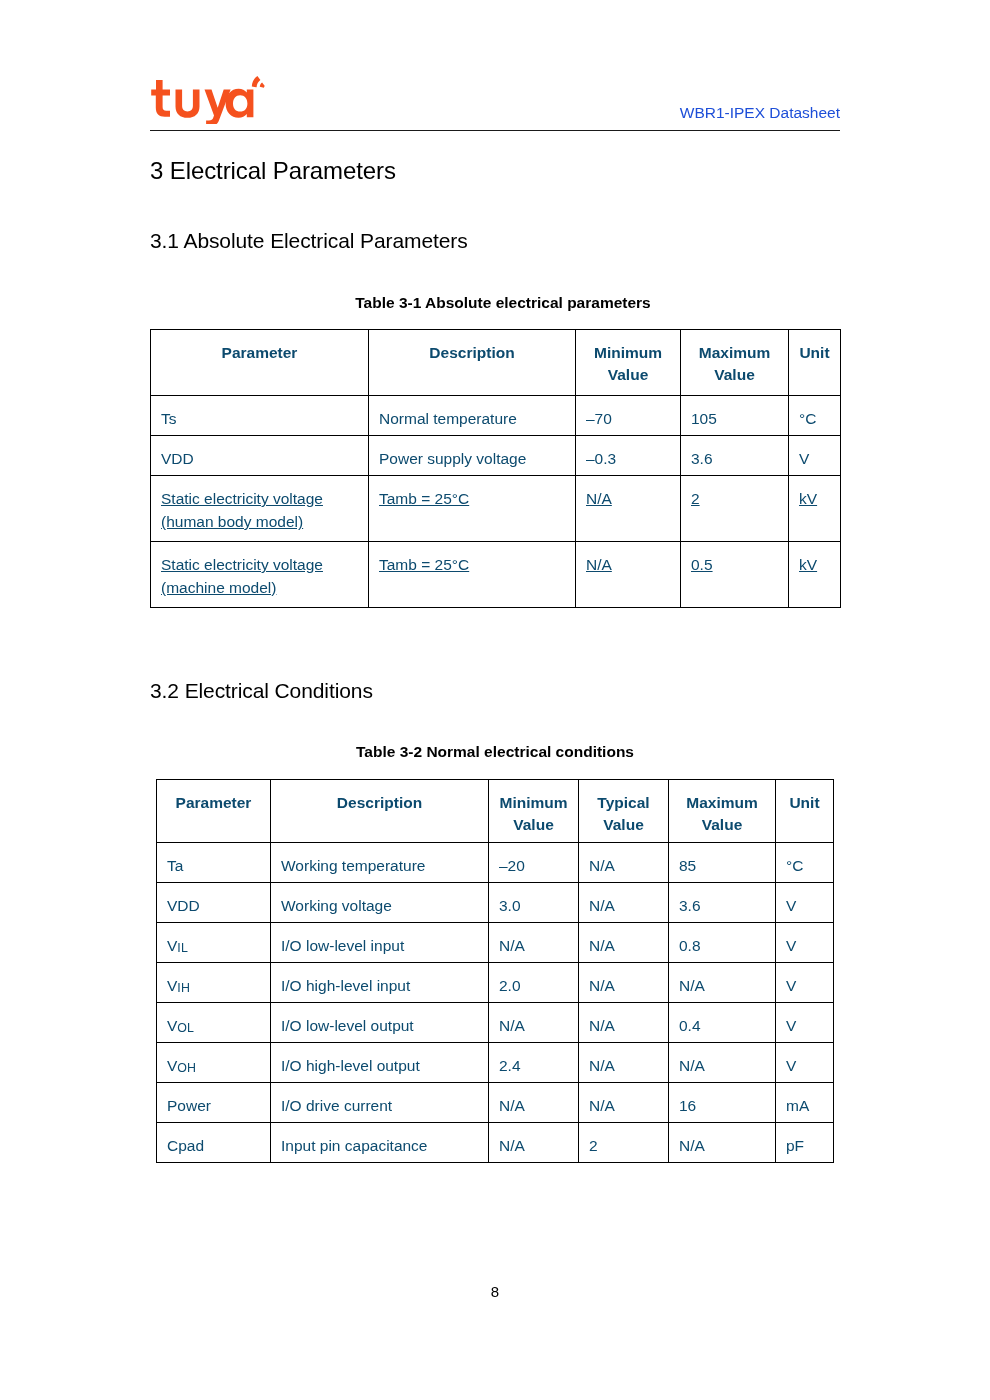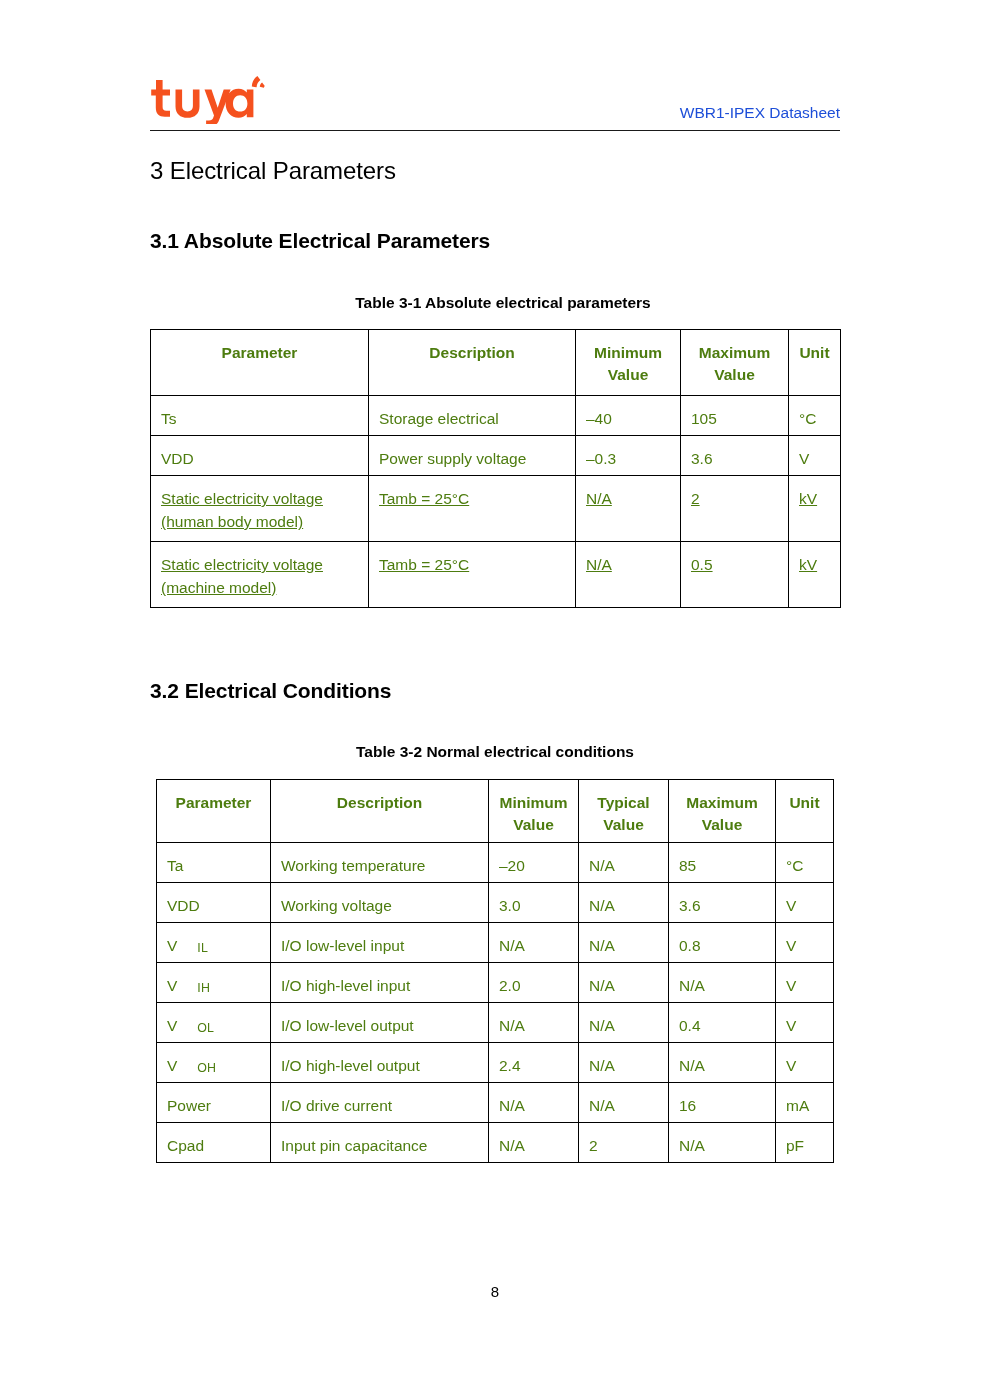--- a/index.html
+++ b/index.html
@@ -66,21 +66,21 @@
     top: 156px;
     font-size: 24px;
     font-weight: normal;
     letter-spacing: -0.1px;
     line-height: 1.25;
   }
   .h2-title {
     position: absolute;
     left: 150px;
     font-size: 21px;
-    font-weight: bold;
+    font-weight: normal;
     letter-spacing: -0.1px;
     line-height: 1.25;
   }
   #h2-absolute { top: 228px; }
   #h2-conditions { top: 678px; }
 
   
   .table-caption {
     position: absolute;
     width: 990px;
@@ -92,21 +92,21 @@
   }
   #caption-t1 { top: 293px; padding-left: 8px; }
   #caption-t2 { top: 742px; }
 
   
   table.dt {
     position: absolute;
     border-collapse: collapse;
     table-layout: fixed;
     font-size: 15.5px;
-    color: #4d7c0f;
+    color: #0c4a6e;
   }
   table.dt td, table.dt th {
     border: 1px solid #000000;
     padding: 0;
     vertical-align: top;
     font-weight: normal;
     text-align: left;
   }
   table.dt th.hd {
     font-weight: bold;
@@ -152,21 +152,20 @@
   #table-conditions col.c6 { width: 58px; }
   #table-conditions tr.head-row { height: 63px; }
   #table-conditions tr.data-row { height: 40px; }
 
   sub.sm {
     font-size: 0.80em;
     vertical-align: baseline;
     position: relative;
     top: 0.06em;
     letter-spacing: 0.1px;
-    margin-left: 20px;
   }
 
   
   .page-number {
     position: absolute;
     left: 0;
     top: 1283px;
     width: 990px;
     text-align: center;
     font-size: 15px;
@@ -236,22 +235,22 @@
         <th class="hd">
           <span>Unit</span>
         </th>
       </tr>
     </thead>
     <tbody>
       <tr class="row1">
         <td class="cell">
           <span>Ts</span>
         </td>
-        <td class="cell">Storage electrical</td>
-        <td class="cell">–40</td>
+        <td class="cell">Normal temperature</td>
+        <td class="cell">–70</td>
         <td class="cell">105</td>
         <td class="cell">°C</td>
       </tr>
       <tr class="row1">
         <td class="cell">
           <span>VDD</span>
         </td>
         <td class="cell">Power supply voltage</td>
         <td class="cell">–0.3</td>
         <td class="cell">3.6</td>

